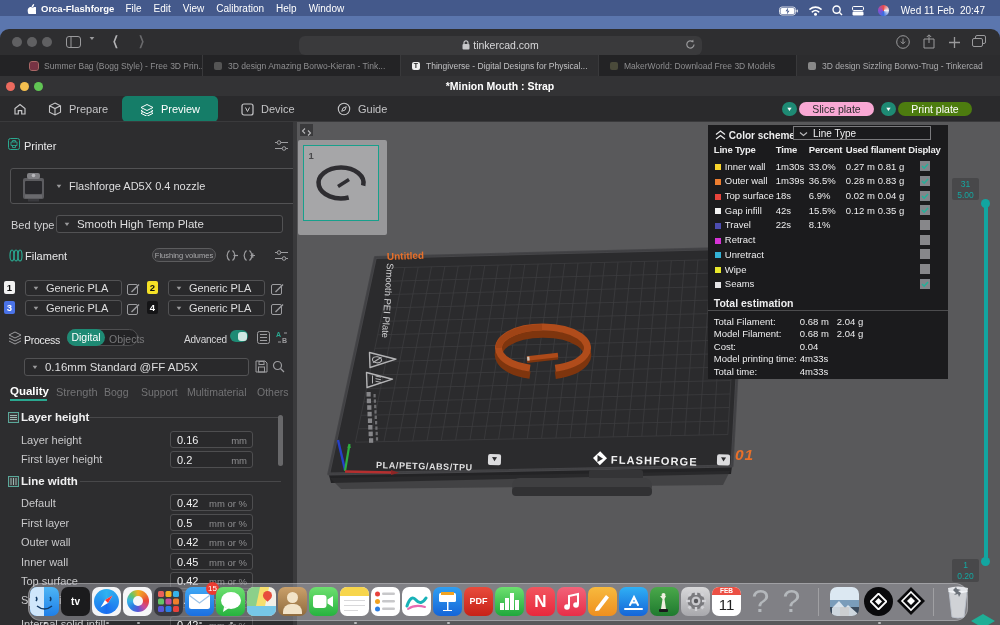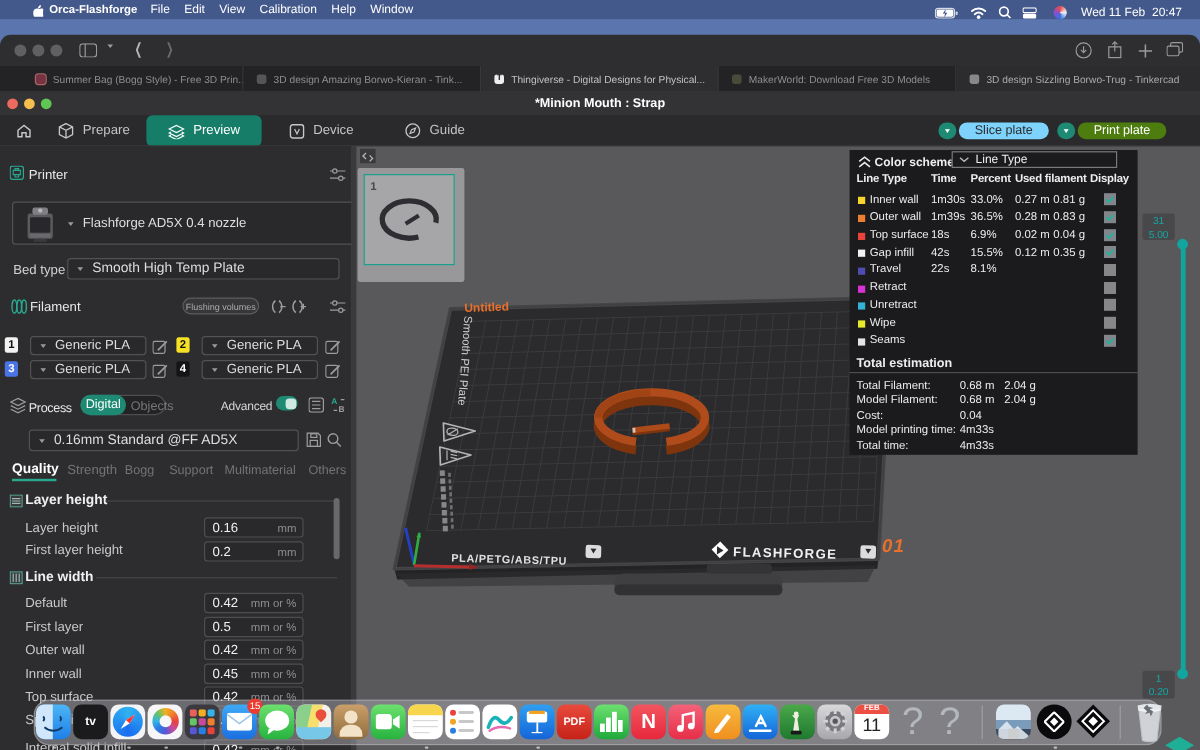--- a/index.html
+++ b/index.html
@@ -89,20 +89,29 @@
     <div class="tl" style="left:11.5px;background:#606062"></div>
     <div class="tl" style="left:26.5px;background:#606062"></div>
     <div class="tl" style="left:41.5px;background:#606062"></div>
     <svg class="abs" style="left:66px;top:7px" width="15" height="12">
         <rect x="0.5" y="0.5" width="14" height="11" rx="2.5" fill="none" stroke="#9a9a9c"></rect>
         <line x1="5" y1="0.5" x2="5" y2="11.5" stroke="#9a9a9c"></line>
       </svg>
     <div class="abs" style="left:88px;top:5px;color:#9a9a9c;font-size:8px;transform:scaleY(.65)">▼</div>
     <div class="abs" style="left:110px;top:4px;color:#b4b4b6;font-size:13px;transform:scaleX(.6)">❮</div>
     <div class="abs" style="left:136px;top:4px;color:#6a6a6c;font-size:13px;transform:scaleX(.6)">❯</div>
+    <div class="abs" style="left:299px;top:7px;width:403px;height:19px;background:#3a3a3c;border-radius:6px;color:#d8d8da;font-size:10.5px;text-align:center;line-height:19px"><svg width="8" height="10" style="vertical-align:-1px">
+          <rect x="0.5" y="4" width="7" height="5.5" rx="1" fill="#c8c8ca"></rect>
+          <path d="M2 4V2.8a2 2 0 0 1 4 0V4" fill="none" stroke="#c8c8ca" stroke-width="1.2"></path>
+        </svg> tinkercad.com
+      <svg class="abs" style="right:6px;top:3px" width="11" height="11">
+          <path d="M9 5.5a3.6 3.6 0 1 1-1.2-2.7" fill="none" stroke="#9a9a9c" stroke-width="1.2"></path>
+          <path d="M8.2 0.6 8.6 3.2 6 2.9z" fill="#9a9a9c"></path>
+        </svg>
+    </div>
     <svg class="abs" style="left:896px;top:6px" width="14" height="14">
         <circle cx="7" cy="7" r="6.3" fill="none" stroke="#9a9a9c"></circle>
         <path d="M7 3.5v5M4.8 6.6 7 8.8 9.2 6.6" fill="none" stroke="#9a9a9c"></path>
       </svg>
     <svg class="abs" style="left:923px;top:5px" width="12" height="15">
         <path d="M1 5h10v9H1z M6 9V1M3.8 3 6 0.8 8.2 3" fill="none" stroke="#9a9a9c"></path>
       </svg>
     <svg class="abs" style="left:948px;top:7px" width="13" height="13">
         <path d="M6.5 1v11M1 6.5h11" stroke="#9a9a9c" stroke-width="1.3"></path>
       </svg>
@@ -152,21 +161,21 @@
     <div class="ttab" style="left:337px">
       <svg width="14" height="14">
           <circle cx="7" cy="7" r="5.7" fill="none" stroke="#c6c6c8" stroke-width="1.1"></circle>
           <path d="M9.3 4.7 8 8 4.7 9.3 6 6z" fill="none" stroke="#c6c6c8"></path>
         </svg>
       <span>Guide</span>
       </div>
     <div class="pill" style="left:782px;width:15px;background:#1e8a74;color:#fff">
         <span style="font-size:7px;transform:scaleY(.8)">▼</span>
       </div>
-    <div class="pill" style="left:799px;width:75px;background:#7dd3fc;color:#2c2c2e">Slice plate</div>
+    <div class="pill" style="left:799px;width:75px;background:#f9a8d4;color:#2c2c2e">Slice plate</div>
     <div class="pill" style="left:881px;width:15px;background:#1e8a74;color:#fff">
         <span style="font-size:7px;transform:scaleY(.8)">▼</span>
       </div>
     <div class="pill" style="left:898px;width:74px;background:#4d7c0f;color:#fff">Print plate</div>
   </div>
 
   <div class="abs" style="left:0;top:45px;width:1000px;height:1px;background:#3a3a3c"></div>
   <div id="lpanel">
 
     <svg class="abs" style="left:8px;top:16px" width="12" height="12">

